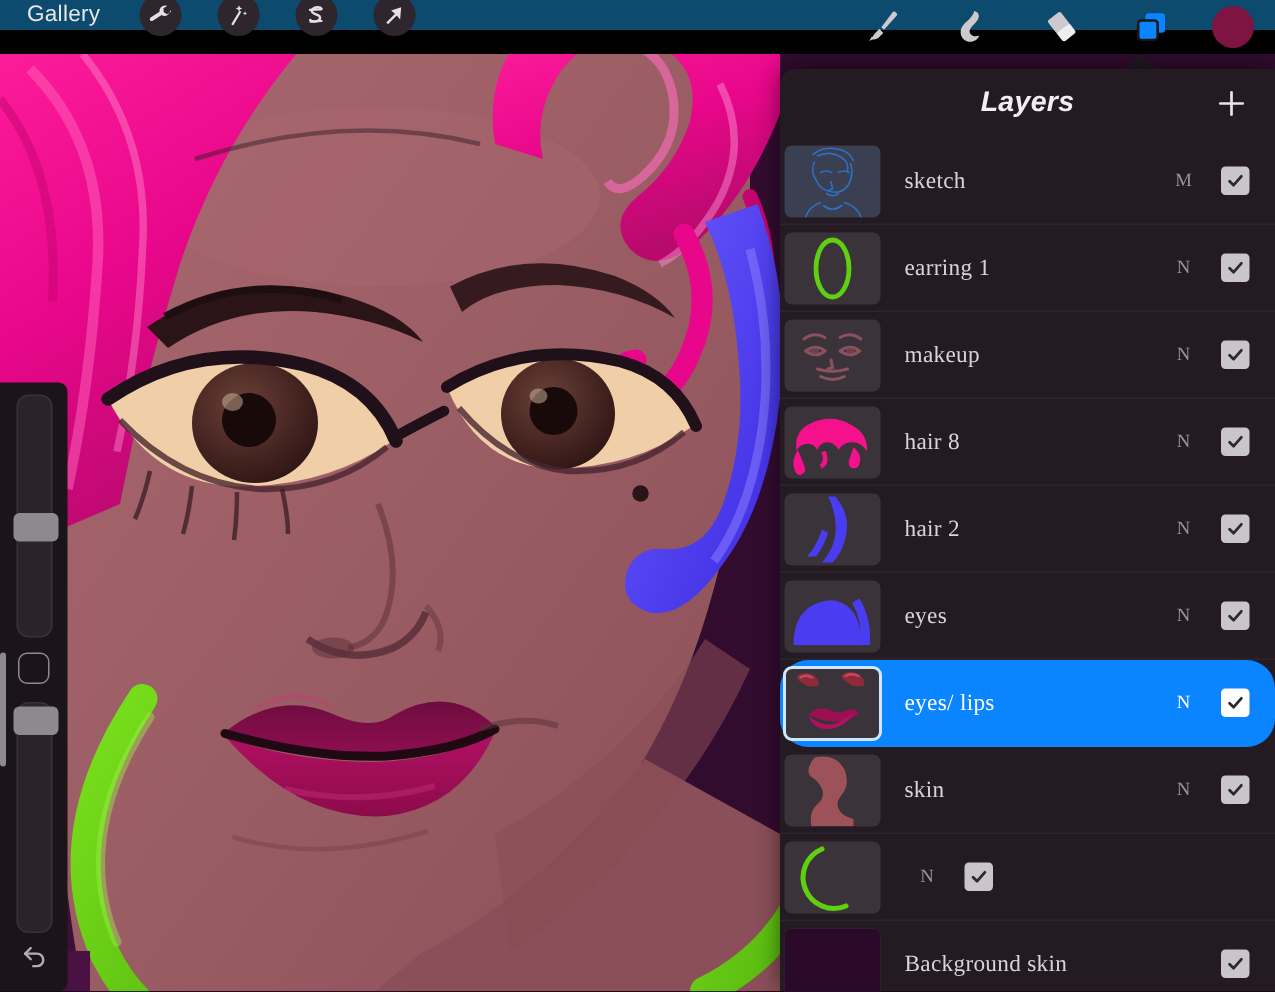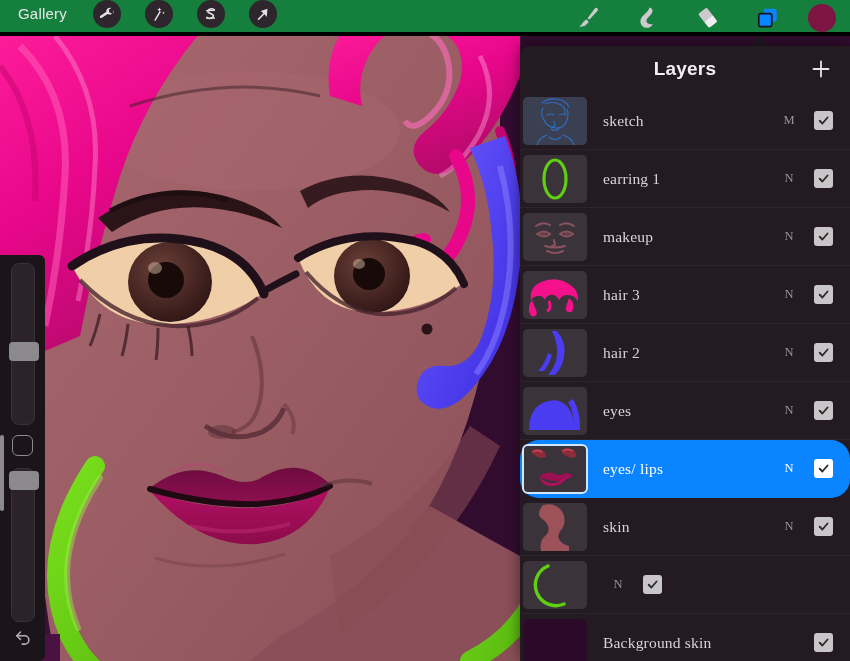--- a/index.html
+++ b/index.html
@@ -25,25 +25,25 @@
     left: 0; top: 36px;
     width: 850px; height: 625px;
     background: #3d0f38;
     overflow: hidden;
   }
 
   
   #toolbar {
     position: absolute;
     left: 0; top: 0;
-    width: 850px; height: 32px;
-    background: #15803d;
+    width: 850px; height: 20px;
+    background: #0c4a6e;
     z-index: 40;
     display: flex;
-    align-items: flex-end;
+    align-items: center;
   }
   #toolbar-left {
     display: flex;
     align-items: center;
     height: 36px;
   }
   #gallery-btn {
     color: #e9e6e8;
     font-size: 15px;
     padding: 0 14px 0 18px;
@@ -157,20 +157,21 @@
     border-right: 12px solid transparent;
     border-bottom: 11px solid #231a22;
     z-index: 34;
   }
   #layers-header {
     position: relative;
     height: 46px;
     display: flex;
     align-items: center;
     justify-content: center;
+    font-style: italic;
   }
   #layers-title {
     color: #f2eff1;
     font-size: 19px;
     font-weight: bold;
     letter-spacing: .2px;
   }
   #add-layer-btn {
     position: absolute;
     right: 14px; top: 50%;
@@ -528,21 +529,21 @@
         <div class="layer-row">
           <div class="layer-thumb">
             <svg viewBox="0 0 64 48">
               <rect width="64" height="48" fill="#3a3339"></rect>
       <path d="M8 30 q-2-14 10-19 q14-6 26 1 q12 6 11 18 q-4-7 -12-6 q-5 1 -7 5 q-3-6 -9-5 q-4 1 -5 5 q-3-5 -8-4 q-5 1 -6 5z" fill="#f5108c"></path>
       <path d="M9 29 q-5 7 -2 14 q2 4 5 2 q3-2 1-6" fill="#f5108c"></path>
       <path d="M46 27 q6 5 4 11 q-1 4 -5 3 q-3-1 -2-5" fill="#f5108c"></path>
       <path d="M26 30 q3 8 -2 10" fill="none" stroke="#f5108c" stroke-width="3"></path>
             </svg>
           </div>
-          <div class="layer-name">hair 3</div>
+          <div class="layer-name">hair 8</div>
           <div class="layer-mode">N</div>
           <div class="layer-check">
             <svg width="13" height="13" viewBox="0 0 24 24" fill="none" stroke="#2a2a2a" stroke-width="3.4" stroke-linecap="round" stroke-linejoin="round">
               <path d="M5 12.5 L10 17.5 L19.5 6.5"></path>
             </svg>
           </div>
         </div>
         <div class="layer-row">
           <div class="layer-thumb">
             <svg viewBox="0 0 64 48">

